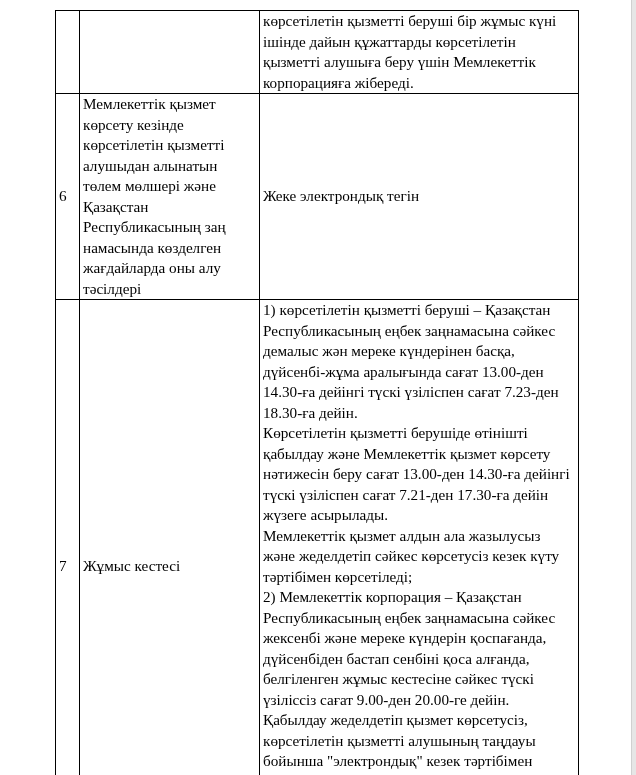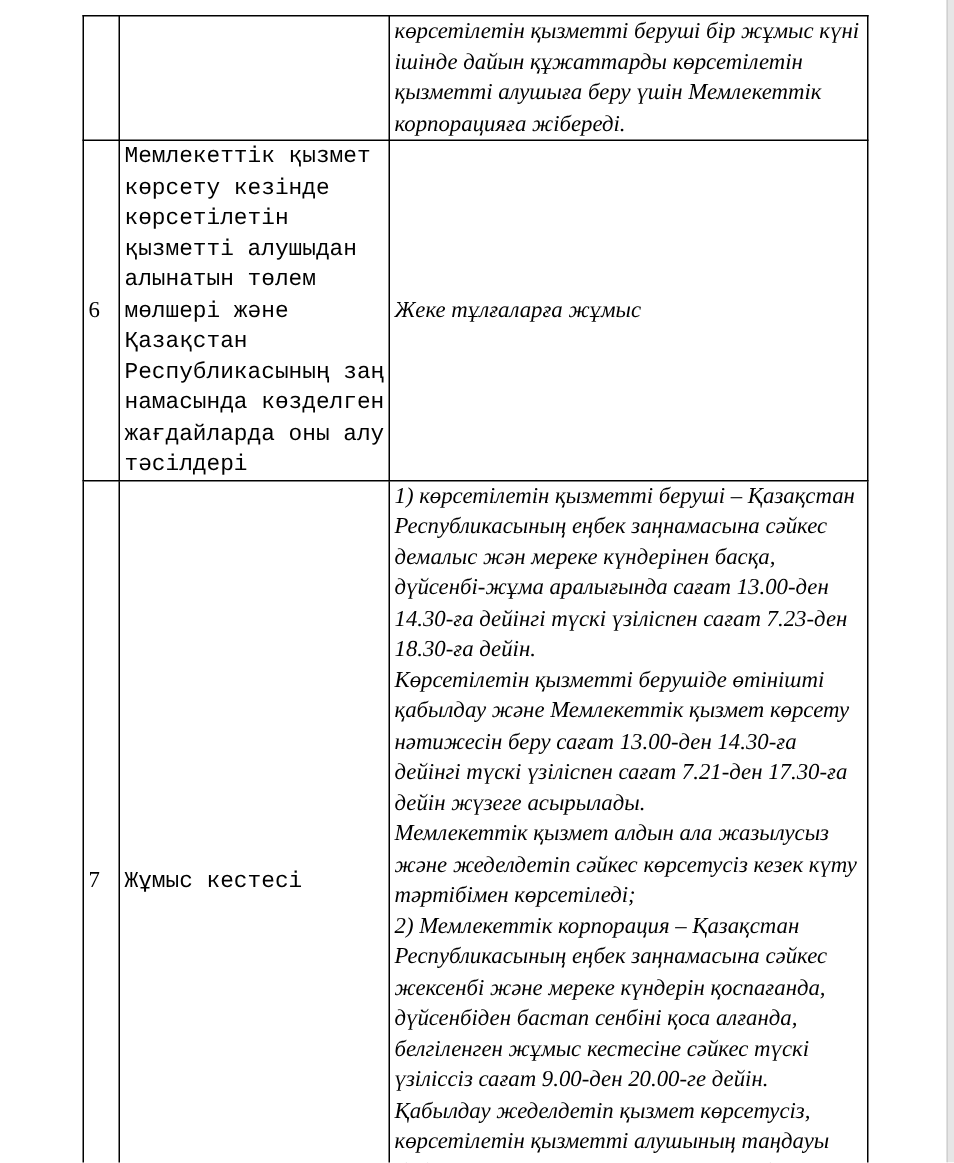--- a/index.html
+++ b/index.html
@@ -16,24 +16,24 @@
     border-collapse: collapse;
     width: 524px;
     font-size: 15.2px; line-height: 20.5px;
   }
   table.doc td {
     border: 1px solid #000;
     vertical-align: middle;
     padding: 0 2px 0 3px;
   }
   td.num { width: 18px; }
-  td.name { width: 174px; font-family: Liberation Mono, monospace; }
+  td.name { width: 174px; }
   td.val { width: 313px; }
   td.val.top { vertical-align: top; }
-  .p { display: block; font-style: italic; }
+  .p { display: block; }
   tr.r1 td { height: 81px; }
   tr.r2 td { height: 181px; }
   tr.r3 td { height: 496px; }
 </style>
 </head>
 <body>
 
 <div class="page">
   <table class="doc">
     <tbody>
@@ -41,21 +41,21 @@
       <td class="num"></td>
       <td class="name"></td>
       <td class="val top">
         <span class="p">көрсетілетін қызметті беруші бір жұмыс күні ішінде дайын құжаттарды көрсетілетін қызметті алушыға беру үшін Мемлекеттік корпорацияға жібереді.</span>
       </td>
     </tr>
     <tr class="r2">
       <td class="num">6</td>
       <td class="name">Мемлекеттік қызмет көрсету кезінде көрсетілетін қызметті алушыдан алынатын төлем мөлшері және Қазақстан Республикасының заң намасында көзделген жағдайларда оны алу тәсілдері</td>
       <td class="val">
-        <span class="p">Жеке тұлғаларға жұмыс</span>
+        <span class="p">Жеке электрондық тегін</span>
       </td>
     </tr>
     <tr class="r3">
       <td class="num">7</td>
       <td class="name">Жұмыс кестесі</td>
       <td class="val top">
         <span class="p">1) көрсетілетін қызметті беруші – Қазақстан Республикасының еңбек заңнамасына сәйкес демалыс жән мереке күндерінен басқа, дүйсенбі-жұма аралығында сағат 13.00-ден 14.30-ға дейінгі түскі үзіліспен сағат 7.23-ден 18.30-ға дейін.</span>
         <span class="p">Көрсетілетін қызметті берушіде өтінішті қабылдау және Мемлекеттік қызмет көрсету нәтижесін беру сағат 13.00-ден 14.30-ға дейінгі түскі үзіліспен сағат 7.21-ден 17.30-ға дейін жүзеге асырылады.</span>
         <span class="p">Мемлекеттік қызмет алдын ала жазылусыз және жеделдетіп сәйкес көрсетусіз кезек күту тәртібімен көрсетіледі;</span>
         <span class="p">2) Мемлекеттік корпорация – Қазақстан Республикасының еңбек заңнамасына сәйкес жексенбі және мереке күндерін қоспағанда, дүйсенбіден бастап сенбіні қоса алғанда, белгіленген жұмыс кестесіне сәйкес түскі үзіліссіз сағат 9.00-ден 20.00-ге дейін.</span>

